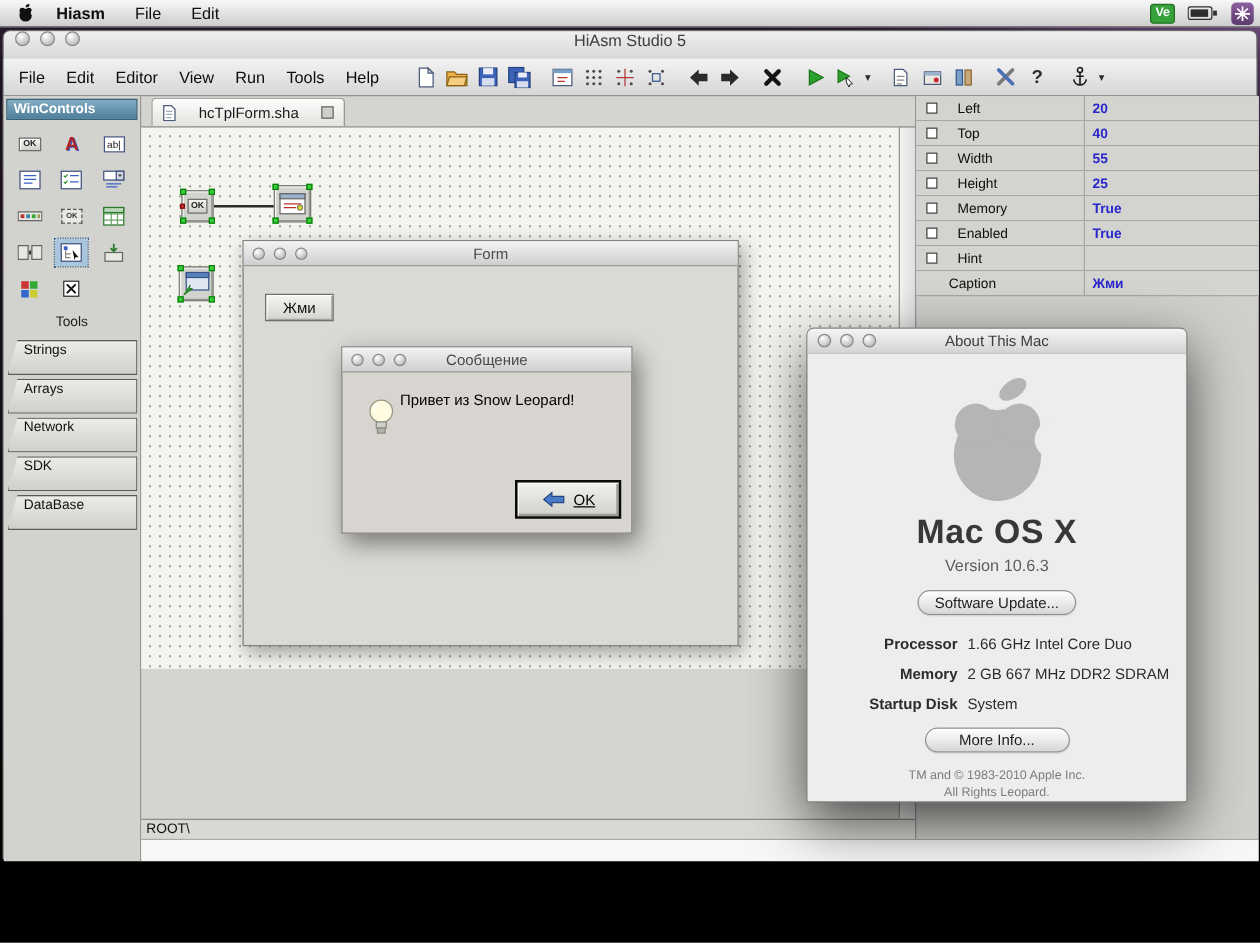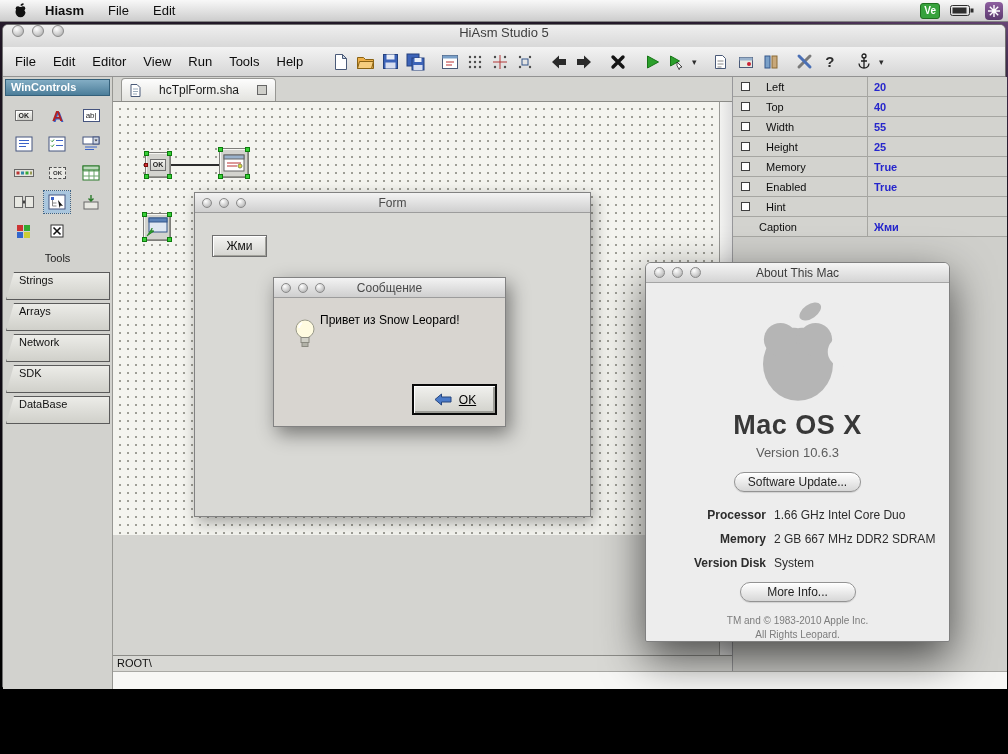--- a/index.html
+++ b/index.html
@@ -605,21 +605,21 @@
       <div class="specs">
         <div class="spec">
           <span class="spec-label">Processor</span>
           <span class="spec-value">1.66 GHz Intel Core Duo</span>
         </div>
         <div class="spec">
           <span class="spec-label">Memory</span>
           <span class="spec-value">2 GB 667 MHz DDR2 SDRAM</span>
         </div>
         <div class="spec">
-          <span class="spec-label">Version Disk</span>
+          <span class="spec-label">Startup Disk</span>
           <span class="spec-value">System</span>
         </div>
       </div>
       <button class="pill" style="margin-top:2px;min-width:116px">More Info...</button>
       <div class="copy">
         <div>TM and © 1983-2010 Apple Inc.</div>
         <div>All Rights Leopard.</div>
       </div>
     </div>
   </div>

